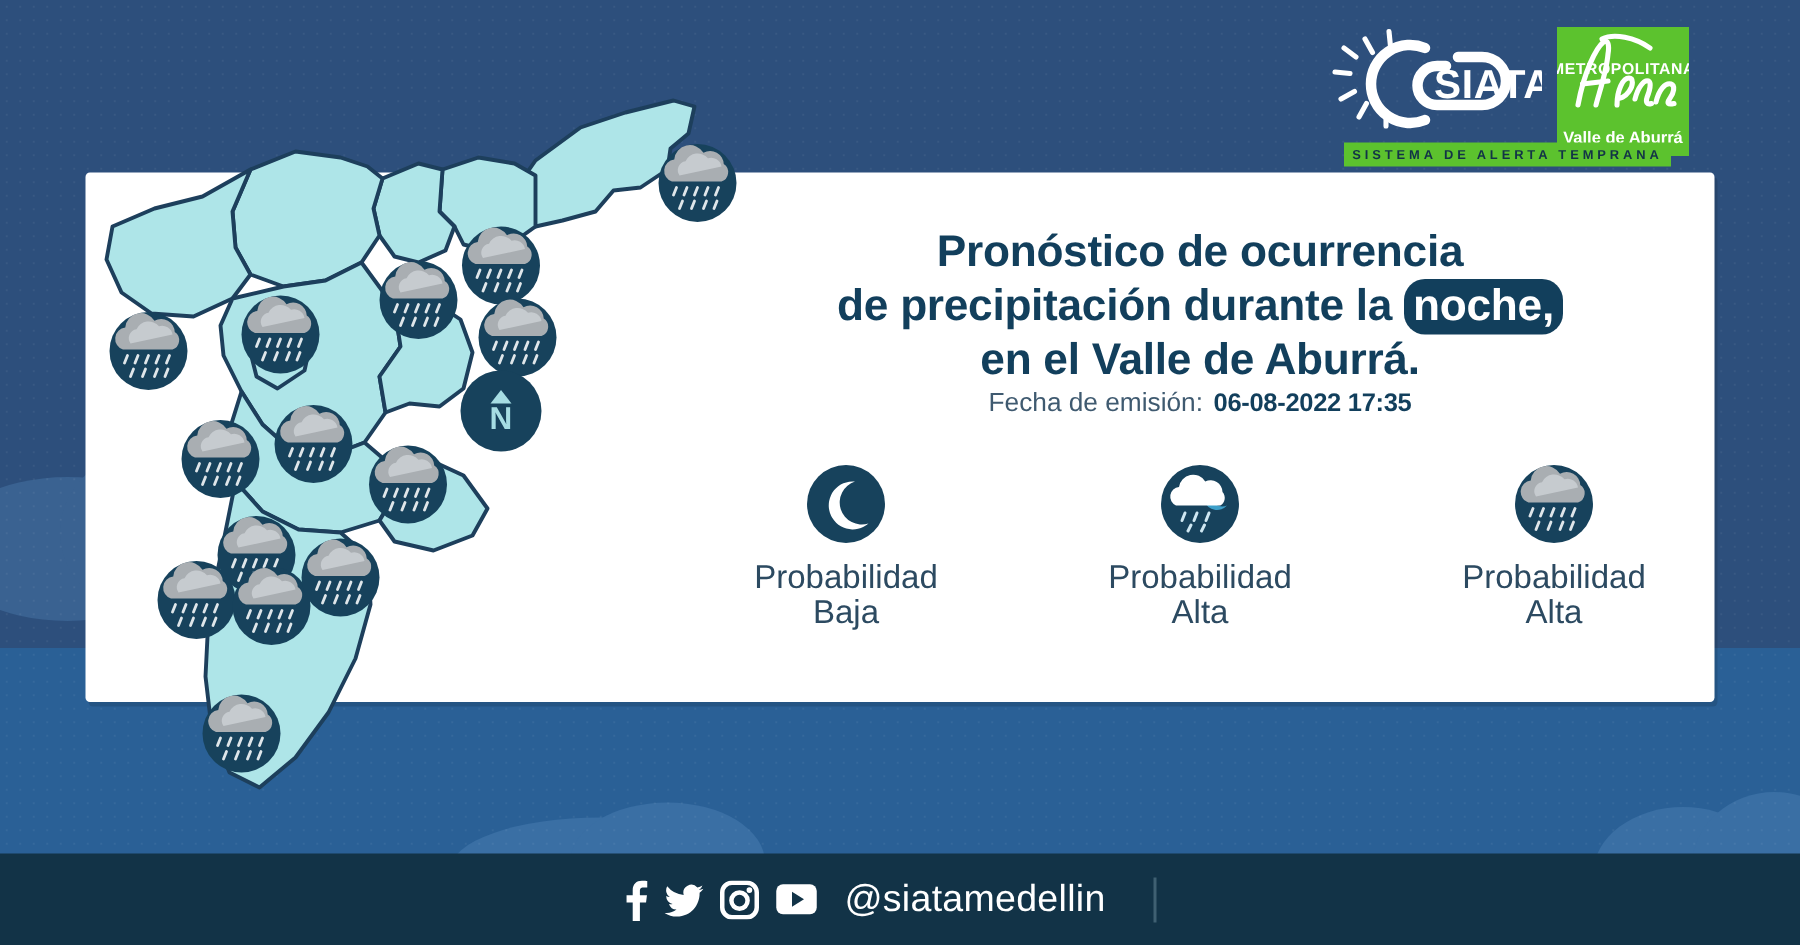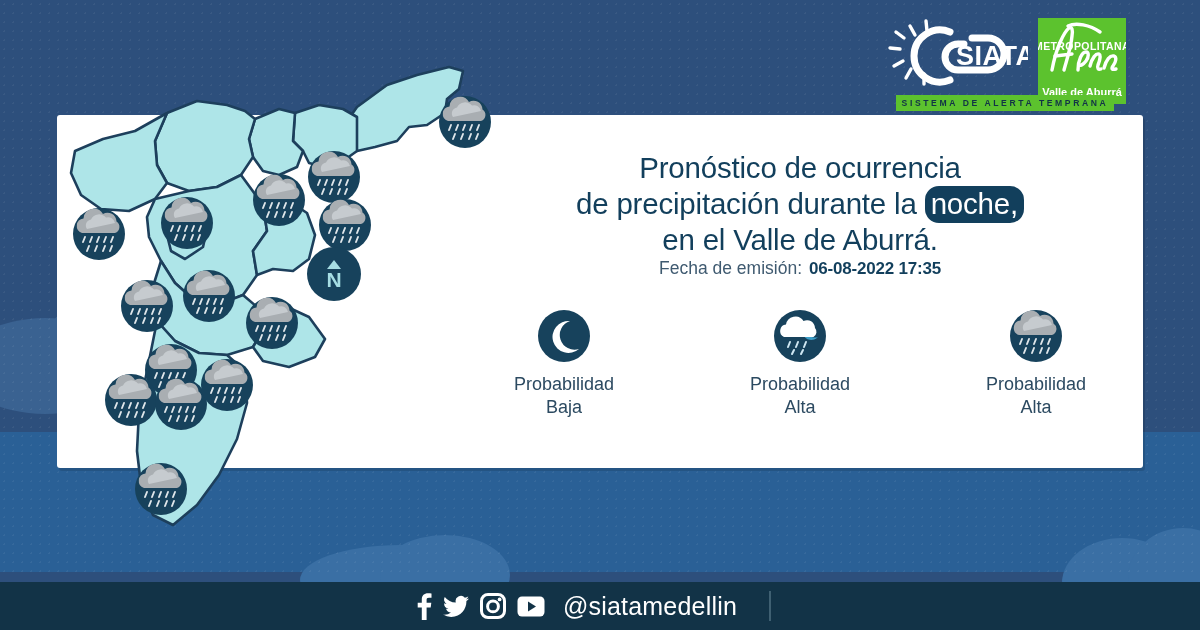--- a/index.html
+++ b/index.html
@@ -14,21 +14,21 @@
   .bg-upper{position:absolute;left:0;top:0;width:1200px;height:432px;background:#2d4f7c;}
   .bg-lower{position:absolute;left:0;top:432px;width:1200px;height:140px;background:#2a6096;}
   .bg-dots{position:absolute;left:0;top:0;width:1200px;height:572px;
     background-image:radial-gradient(rgba(255,255,255,.055) 1px, transparent 1px);
     background-size:9px 9px;}
   .cloud-blob{position:absolute;border-radius:50%;}
   .cl-a{background:#3a6291;}
   .cl-b{background:#3a6fa4;}
 
   
-  .footer{position:absolute;left:0;bottom:0;width:1200px;height:48px;background:#123347;
+  .footer{position:absolute;left:0;bottom:0;width:1200px;height:61px;background:#123347;
     display:flex;align-items:center;justify-content:center;gap:0;}
   .footer-inner{display:flex;align-items:center;gap:18px;}
   .social{display:flex;align-items:center;gap:11px;}
   .social svg{display:block;}
   .handle{color:#ffffff;font-size:25px;letter-spacing:.2px;}
   .vdiv{width:2px;height:30px;background:#3f6072;margin:0 14px;}
   .weburl{color:#ffffff;font-size:25px;letter-spacing:.2px;}
 
   
   .logos{position:absolute;right:74px;top:18px;display:flex;align-items:flex-start;gap:10px;}
@@ -51,30 +51,30 @@
   .map-wrap svg{display:block;overflow:visible;}
 
   .compass{position:absolute;left:307px;top:247px;width:54px;height:54px;border-radius:50%;
     background:#17425c;display:flex;flex-direction:column;align-items:center;justify-content:center;}
   .compass .tri{width:0;height:0;border-left:7px solid transparent;border-right:7px solid transparent;
     border-bottom:9px solid #a6dde3;margin-bottom:1px;}
   .compass .n{color:#a6dde3;font-size:21px;font-weight:bold;line-height:19px;}
 
   
   .content{position:absolute;left:480px;top:150px;width:640px;text-align:center;}
-  .title{color:#123f5c;font-size:29.5px;font-weight:normal;line-height:36px;letter-spacing:-.2px;}
+  .title{color:#123f5c;font-size:29.5px;font-weight:bold;line-height:36px;letter-spacing:-.2px;}
   .hl{background:#123f5c;color:#ffffff;padding:1px 6px 3px 6px;border-radius:14px;}
   .date-row{display:flex;align-items:baseline;justify-content:center;gap:7px;}
   .date-lbl{color:#3f5a70;font-size:17.5px;}
   .date-val{color:#123f5c;font-size:17px;font-weight:bold;letter-spacing:-.2px;}
 
   .legend{margin-top:31px;display:flex;align-items:flex-start;justify-content:center;gap:86px;}
   .leg-item{width:150px;display:flex;flex-direction:column;align-items:center;}
   .leg-icon{width:52px;height:52px;}
-  .leg-label{margin-top:11px;color:#2c4a61;font-size:18px;line-height:23px;text-align:center;}
+  .leg-label{margin-top:11px;color:#2c4a61;font-size:22px;line-height:23px;text-align:center;}
 </style>
 </head>
 <body>
 
 <div id="stage">
 
   <div class="bg-upper"></div>
   <div class="bg-lower"></div>
 
   <div>

